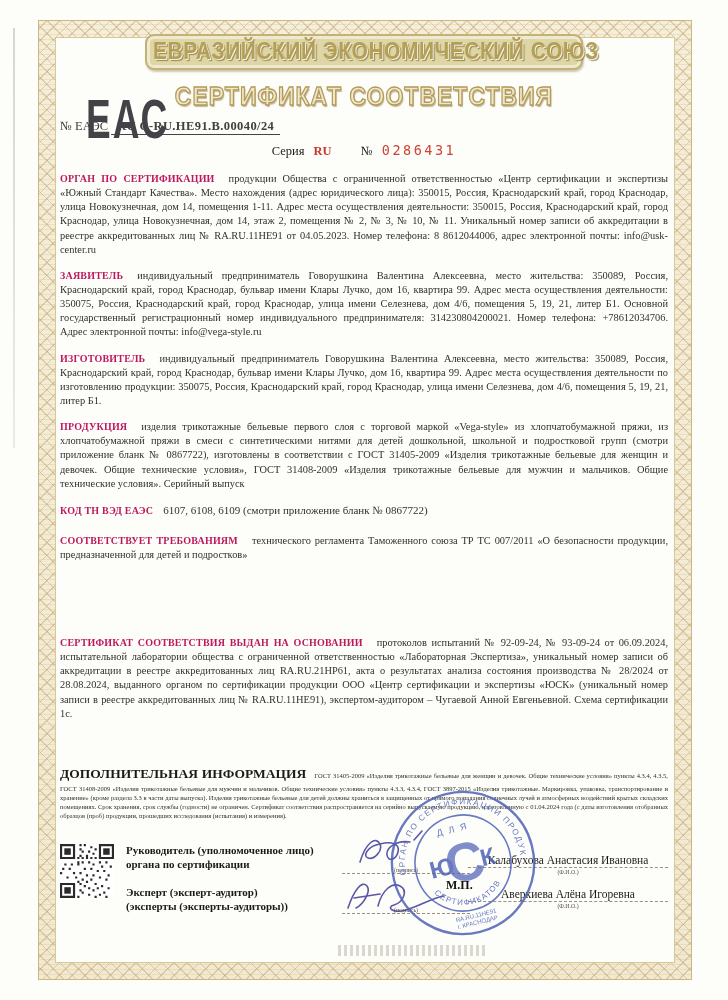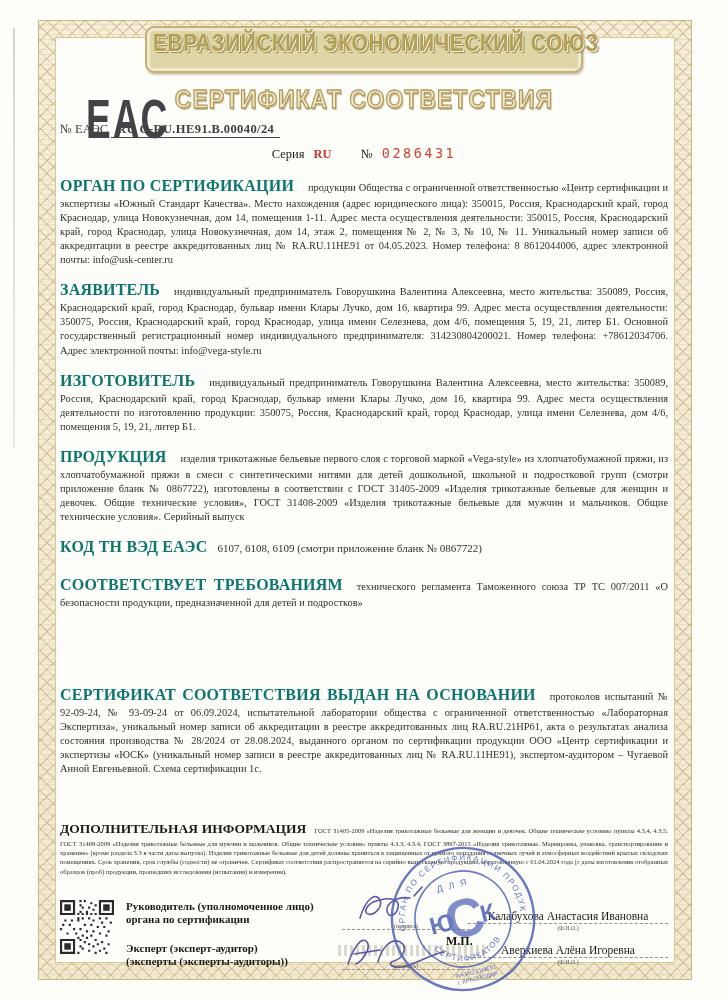--- a/index.html
+++ b/index.html
@@ -13,40 +13,40 @@
       repeating-linear-gradient(-45deg, rgba(186,155,95,.40) 0 1.2px, transparent 1.2px 9px),
       repeating-linear-gradient(0deg, rgba(205,180,120,.25) 0 1px, transparent 1px 5px),
       linear-gradient(#f4eeda,#f1e9d2);
     box-shadow: inset 0 0 0 1px #cdb97f;}
   .frame-inner{position:absolute;inset:18px;background:#fdfdfa;box-shadow:0 0 0 1px #d8c894;}
   .imprint{position:absolute;left:300px;bottom:24px;width:150px;height:11px;background:
       repeating-linear-gradient(90deg,#b9b2a0 0 3px,transparent 3px 6px);opacity:.5;}
   .content{position:absolute;left:60px;top:22px;width:608px;}
 
   
-  .banner{width:422px;margin:4px auto;background:#ded6a6;border:2px solid #c3b175;border-radius:9px;
-    box-shadow:inset 0 0 0 3px #efe9cf, 1px 2px 2px rgba(120,100,50,.35);padding:3px 6px 16px;text-align:center;}
+  .banner{width:422px;margin:12px auto;background:#ded6a6;border:2px solid #c3b175;border-radius:9px;
+    box-shadow:inset 0 0 0 3px #efe9cf, 1px 2px 2px rgba(120,100,50,.35);padding:3px 6px 5px;text-align:center;}
   .banner-text{font-family:"Liberation Sans",sans-serif;font-weight:800;font-size:21px;letter-spacing:.5px;
     color:#b3a055;display:inline-block;transform:scaleY(1.12);
     text-shadow:1px 1px 0 rgba(255,255,255,.85), 2px 2px 1px rgba(140,118,58,.8);white-space:nowrap;}
   .eac{position:absolute;left:26px;top:66px;font-family:"Liberation Sans",sans-serif;font-weight:900;
     font-size:37px;color:#434347;letter-spacing:2px;transform:scaleY(1.5);transform-origin:top left;}
   .doc-title{margin-top:13px;text-align:center;font-family:"Liberation Sans",sans-serif;font-weight:800;
     font-size:23px;letter-spacing:1px;color:#f0e7cb;-webkit-text-stroke:1.2px #b29a58;
     text-shadow:1px 2px 1px rgba(150,128,66,.55);transform:scaleY(1.1);}
   .num-line{margin-top:9px;text-align:left;font-size:12.5px;color:#404040;}
   .num-value{font-weight:bold;border-bottom:1.4px solid #444;padding:0 6px 1px;letter-spacing:.4px;}
   .series-line{margin-top:8px;text-align:center;font-size:12.5px;color:#222;}
   .series-ru{color:#c4372c;font-weight:bold;margin:8px 26px 0 6px;}
   .serial-num{color:#cf4334;font-family:"DejaVu Sans Mono",monospace;font-size:13.5px;letter-spacing:2.5px;margin-left:6px;}
 
   
   .sections{margin-top:13px;}
   .sec{font-size:10.4px;line-height:1.36;text-align:justify;color:#33302d;margin-bottom:12px;}
-  .sec b.lbl{font-size:16px;color:#0f766e;letter-spacing:.2px;padding-right:14px;}
+  .sec b.lbl{font-size:10px;color:#be185d;letter-spacing:.2px;padding-right:14px;}
   .sec.gap-lg{margin-bottom:74px;}
   .sec.gap-md{margin-bottom:44px;}
   .sec-tnved b.lbl{padding-right:10px;}
   .sec-tnved{margin-bottom:16px;font-size:11px;}
   .sec-add .lbl-add{font-size:13.5px;font-weight:bold;color:#1d1b19;padding-right:8px;}
   .sec-add{font-size:6.5px;line-height:1.4;margin-bottom:10px;}
 
   
   .bottom-area{position:relative;}
   .validity{font-size:13px;font-weight:bold;color:#1d1b19;}

